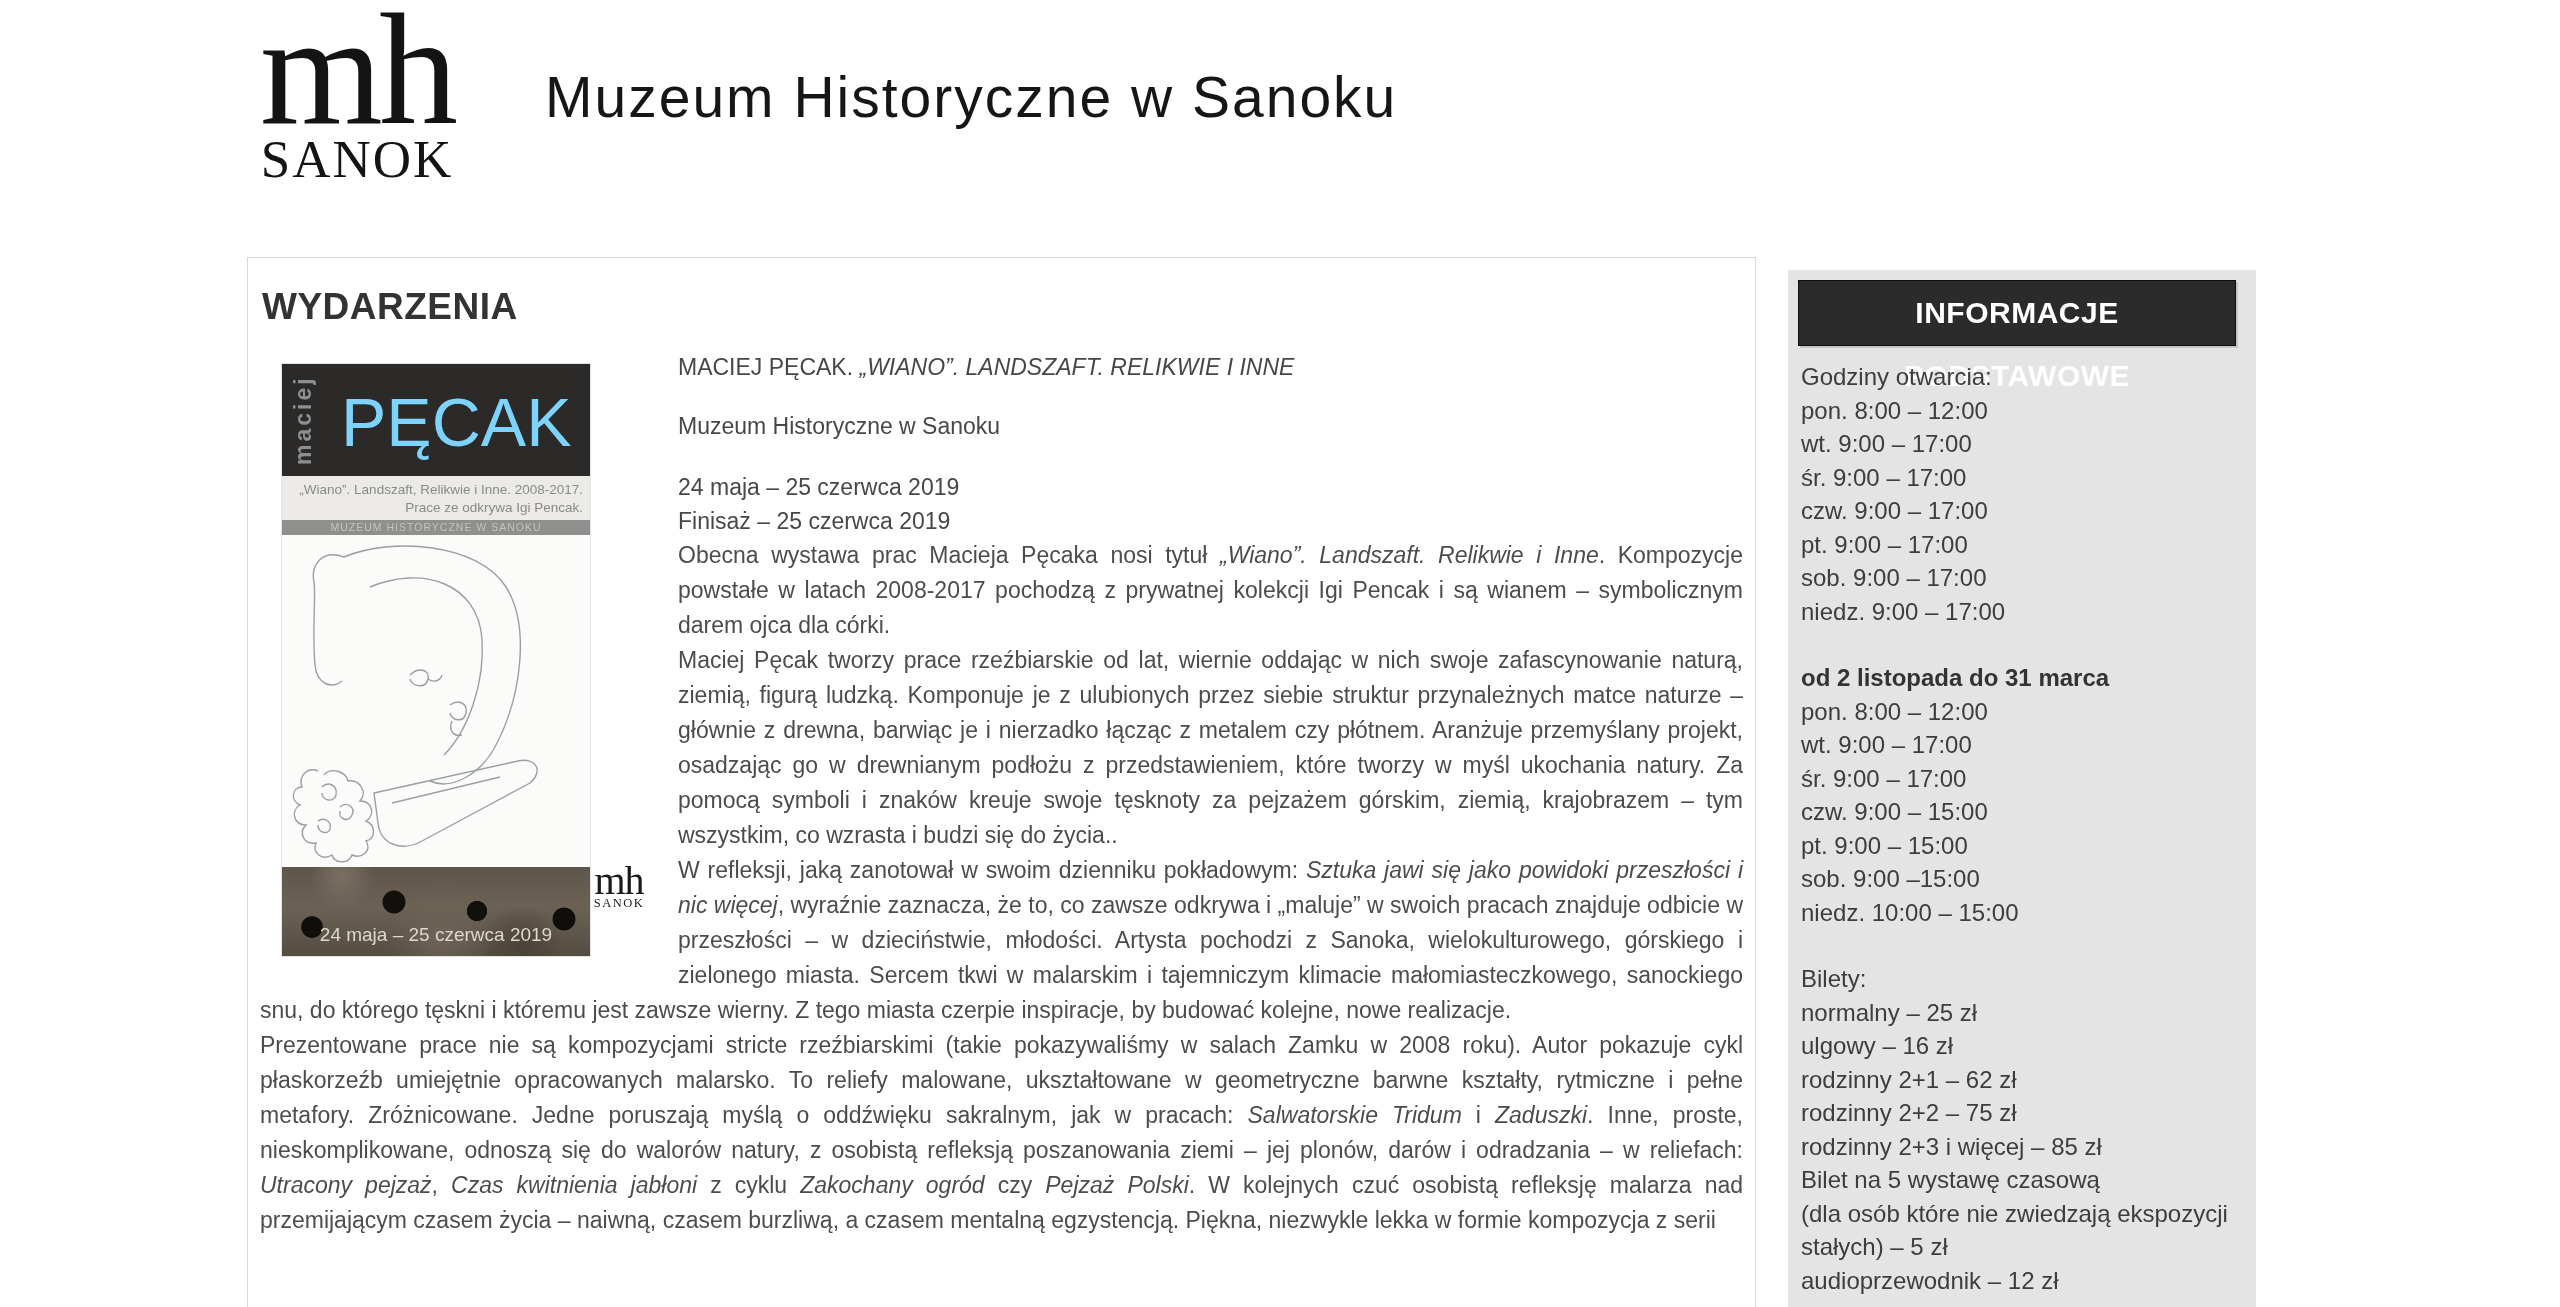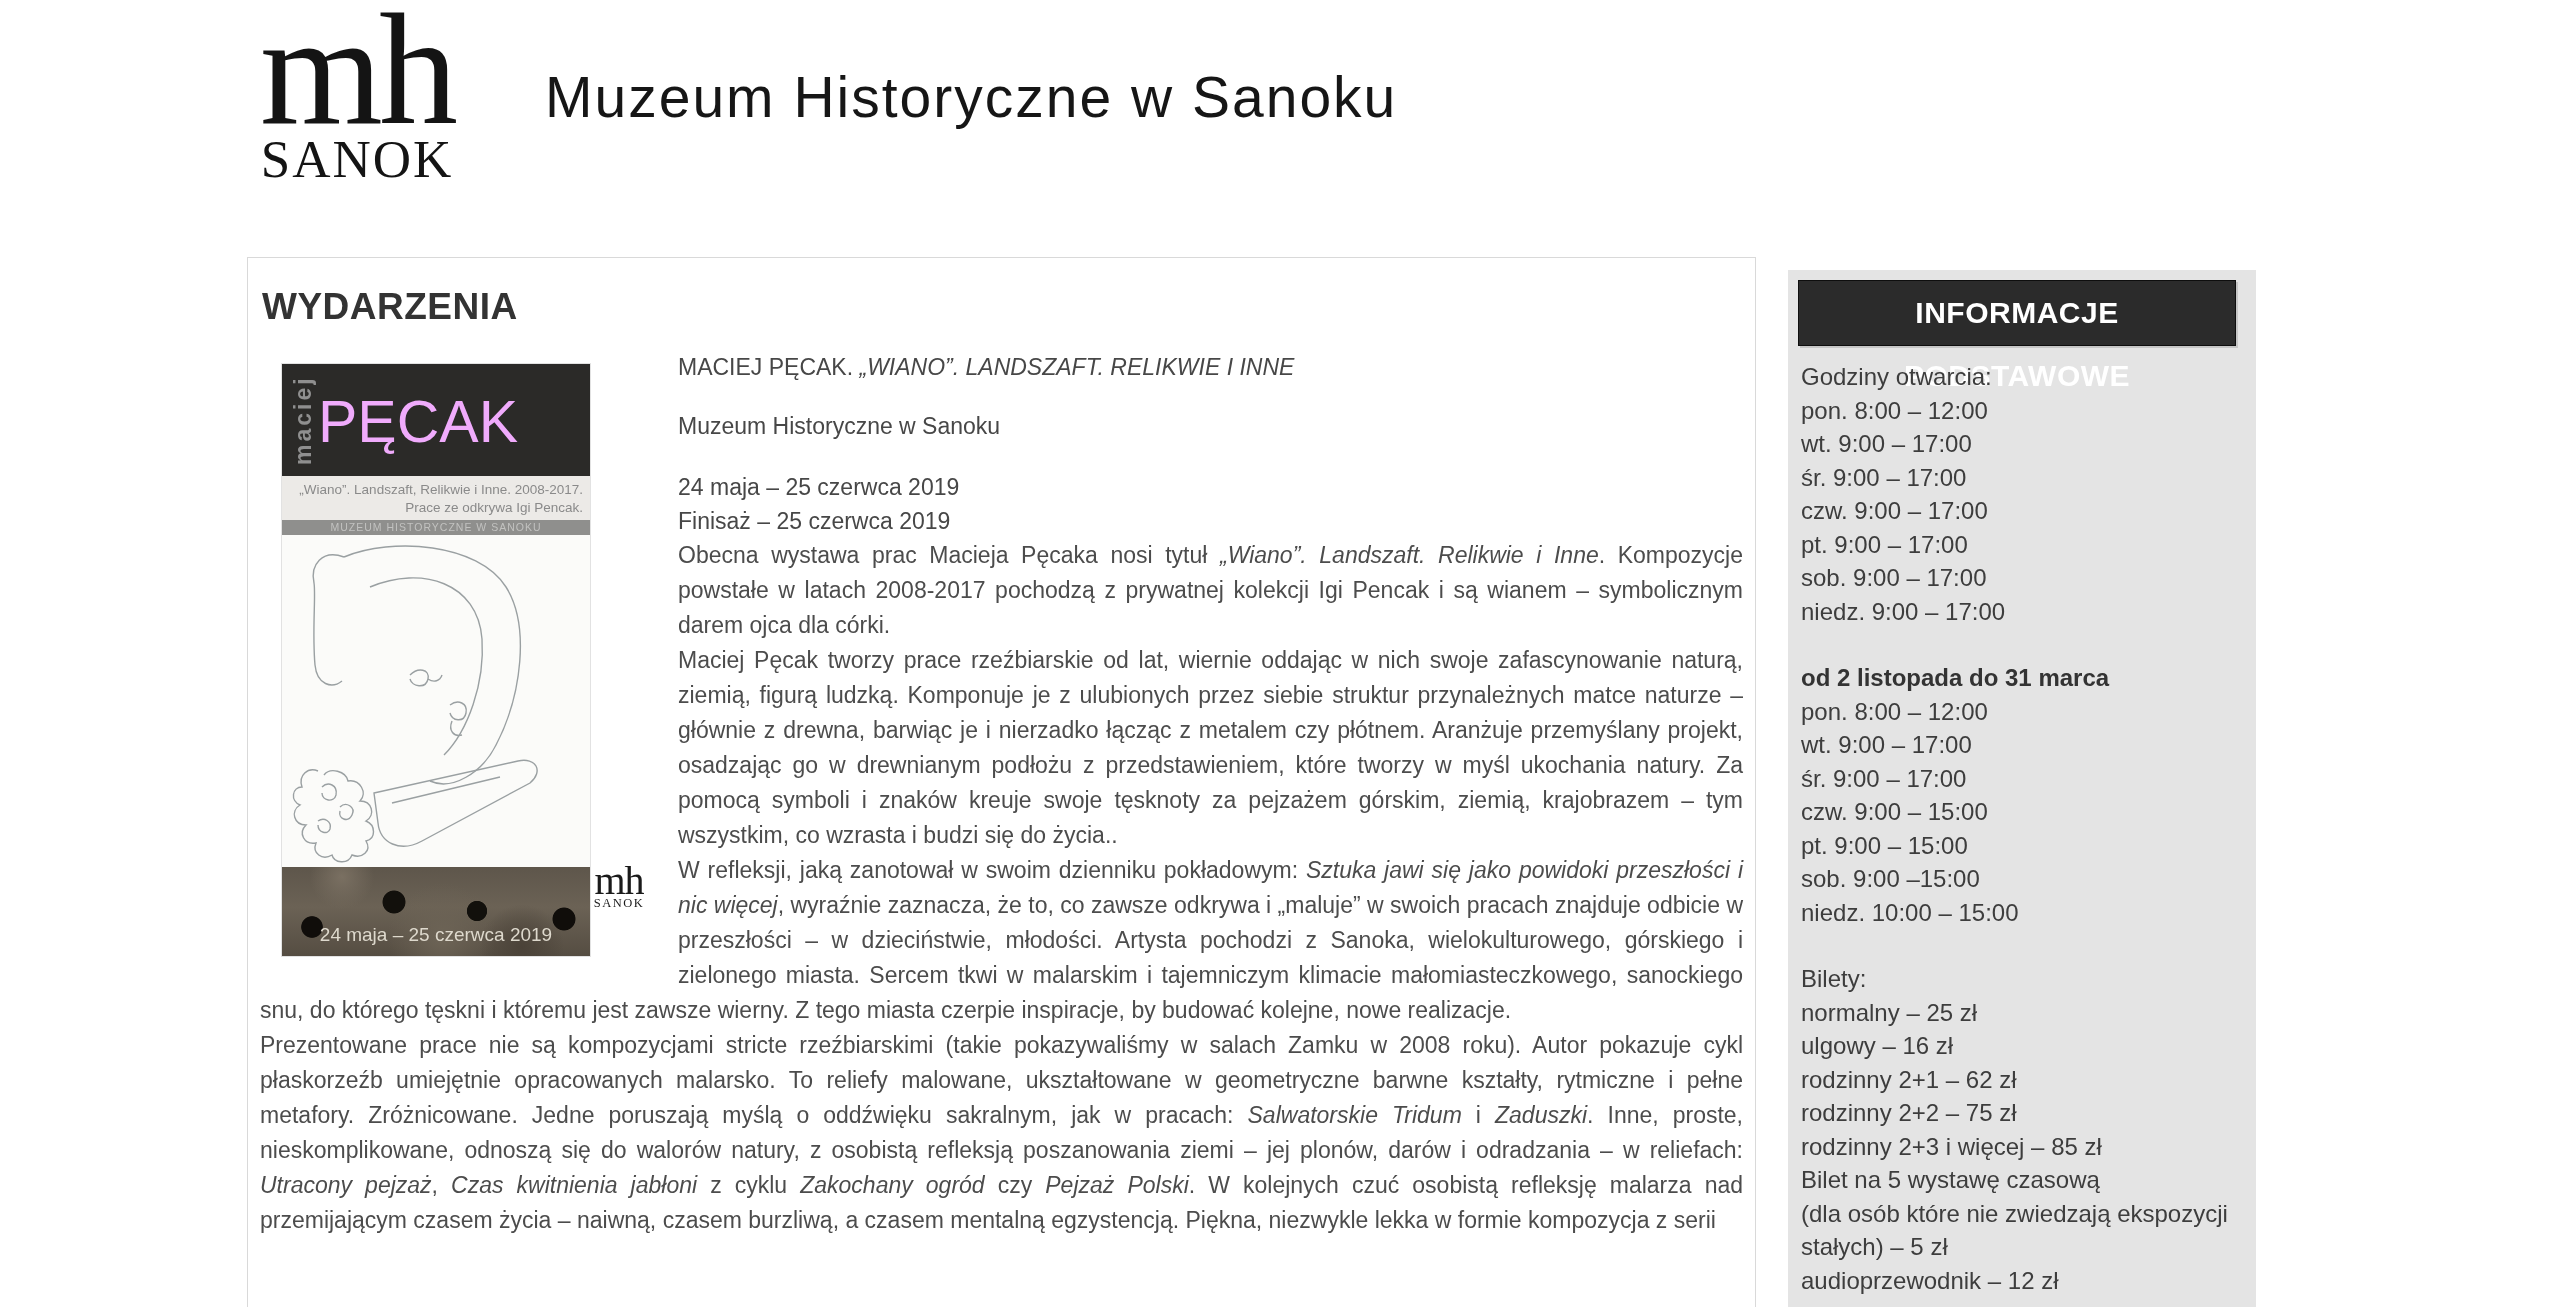--- a/index.html
+++ b/index.html
@@ -23,21 +23,21 @@
   .content{position:absolute;left:247px;top:257px;width:1509px;height:1060px;
     background:#fff;border:1px solid var(--border_color);padding:16px 12px 0 12px;}
   .page-heading{font-size:37px;font-weight:bold;color:var(--heading_text);
     letter-spacing:.5px;margin:12px 0 26px 2px;}
   .event-image{float:left;position:relative;width:376px;height:592px;margin:10px 20px 4px 22px;cursor:pointer;}
   .poster{position:absolute;left:0;top:0;width:308px;box-shadow:0 0 0 1px #e2e2e2;}
   .p-black{position:relative;height:112px;background:var(--poster_black);overflow:visible;}
   .p-maciej{position:absolute;left:8px;top:0;bottom:0;writing-mode:vertical-rl;transform:rotate(180deg);
     display:flex;align-items:center;justify-content:center;
     color:#8f8f8f;font-size:23px;letter-spacing:3px;font-weight:bold;}
-  .p-pecak{position:absolute;left:36px;top:6px;font-size:59px;line-height:104px;color:#f0abfc;}
+  .p-pecak{position:absolute;left:59px;top:6px;font-size:68px;line-height:104px;color:#7dd3fc;}
   .p-sub{height:44px;background:#eceae7;text-align:right;padding:5px 7px 0 0;
     font-size:13.5px;line-height:18px;color:#8a8a8a;}
   .p-band{height:15px;background:var(--poster_band);color:#c2c2c0;font-size:10.5px;
     line-height:15px;text-align:center;letter-spacing:1px;}
   .p-draw{height:332px;background:#fbfbf9;}
   .p-draw svg{display:block;width:100%;height:100%;}
   .p-photo{position:relative;height:89px;background:
     radial-gradient(circle 16px at 30px 60px,#100d0a 65%,rgba(16,13,10,0) 70%),
     radial-gradient(circle 17px at 112px 35px,#12100c 65%,rgba(16,13,10,0) 70%),
     radial-gradient(circle 15px at 195px 44px,#12100c 65%,rgba(16,13,10,0) 70%),

